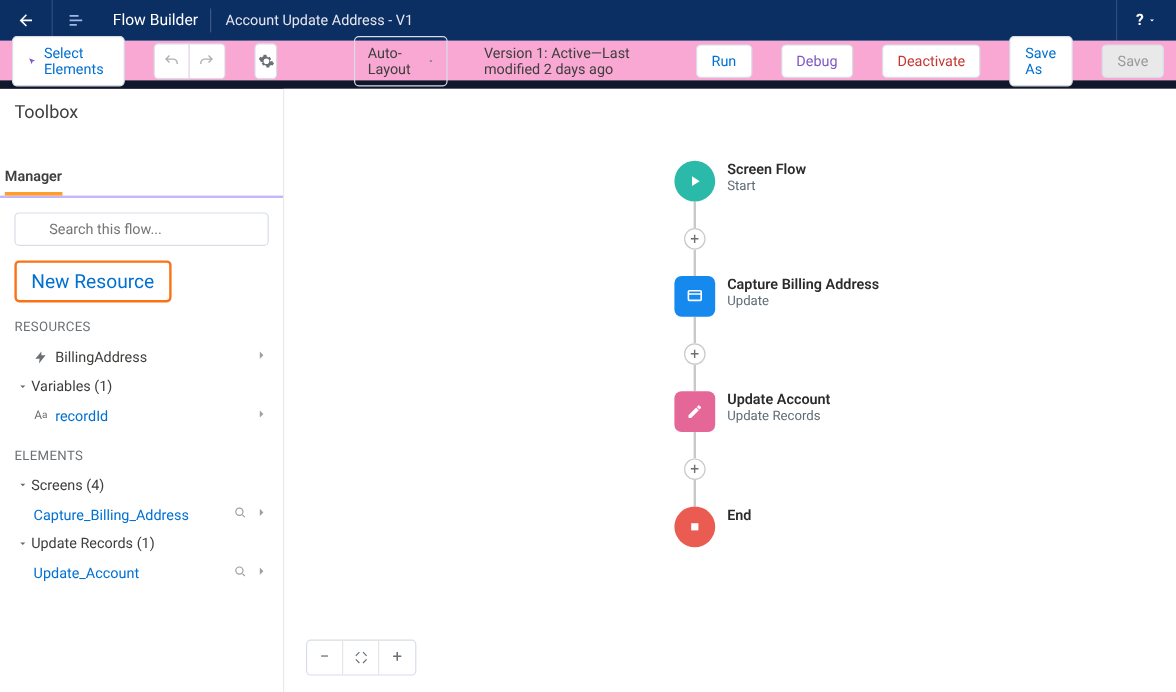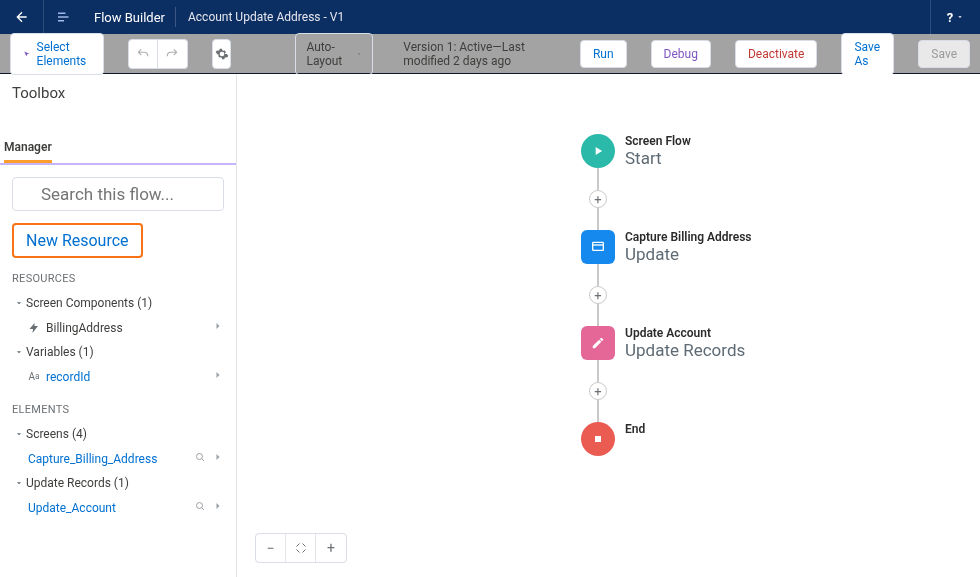--- a/index.html
+++ b/index.html
@@ -7,59 +7,59 @@
   
   .app-header { height: 34px; background: #0b2e63; display: flex; align-items: center; color: #fff; font-size: 13px; }
   .hdr-back { width: 44px; height: 34px; display:flex; align-items:center; justify-content:center; border-right: 1px solid rgba(255,255,255,0.15); cursor:pointer; }
   .hdr-logo { width: 40px; display:flex; align-items:center; justify-content:center; }
   .hdr-title { padding: 0 10px; font-size: 13px; }
   .hdr-sep { width:1px; height:20px; background: rgba(255,255,255,0.2); }
   .hdr-sub { padding: 0 12px; font-size: 12px; color: #e6e6ee; }
   .hdr-spacer { flex: 1; }
   .hdr-help { width: 50px; height:34px; display:flex; align-items:center; justify-content:center; gap:3px; border-left:1px solid rgba(255,255,255,0.15); font-weight:bold; cursor:pointer; }
   
-  .toolbar { height: 40px; border-bottom: 1px solid #0f172a; display:flex; align-items:center; padding: 0 10px; gap:24px; font-size: 12px; background:#a3a3a3; }
+  .toolbar { height: 40px; border-bottom: 7px solid #0f172a; display:flex; align-items:center; padding: 0 10px; gap:24px; font-size: 12px; background:#f9a8d4; }
   .btn { border:1px solid #d8dde6; border-radius:4px; background:#fff; padding: 6px 12px; font-size:12px; color:#0070d2; cursor:pointer; display:flex; align-items:center; gap:6px; }
   .btn.red { color:#c23934; }
   .btn.disabled { background:#e9e9e9; color:#9a9a9a; border-color:#d8dde6; cursor:default; }
   .btn-icon { border:1px solid #d8dde6; border-radius:4px; background:#fff; width:30px; height:30px; display:flex; align-items:center; justify-content:center; color:#b0b0b0; cursor:pointer; }
   .btn-group { display:flex; }
   .btn-group .btn-icon:first-child { border-top-right-radius:0; border-bottom-right-radius:0; }
   .btn-group .btn-icon:last-child { border-top-left-radius:0; border-bottom-left-radius:0; border-left:none; }
   .toolbar-spacer { flex:1; }
   .select { border:1px solid #d8dde6; border-radius:4px; padding:6px 10px; font-size:12px; display:flex; align-items:center; gap:10px; color:#3e3e3c; cursor:pointer;margin-left:16px; }
   .status-text { font-size:12px; color:#3e3e3c; padding:0 6px; }
   
   .workspace { display:flex; height: calc(577px - 34px - 40px); }
   .sidebar { width: 237px; border-right:1px solid #e5e5e5; display:flex; flex-direction:column; font-size:13px; color:#3e3e3c; overflow:hidden; }
   .sb-title { padding: 10px 12px 6px; font-size:15px; color:#3e3e3c; }
   .sb-tabs { border-bottom:2px solid #c4b5fd; padding: 0 4px; margin-top: 24px; }
   .sb-tab { display:inline-block; padding:8px 0 6px; font-size:12px; font-weight:600; color:#3e3e3c; border-bottom:3px solid #ff9e2c; cursor:pointer; }
   .sb-body { padding:12px; overflow-y:auto; flex:1; }
-  .search { width:100%; border:1px solid #d8dde6; border-radius:4px; padding:6px 8px 6px 28px; font-size:17px; color:#888; position:relative; }
+  .search { width:100%; border:1px solid #d8dde6; border-radius:4px; padding:6px 8px 6px 28px; font-size:12px; color:#888; position:relative; }
   .search-wrap { position:relative; margin-bottom:12px; }
   .search-wrap svg { position:absolute; left:8px; top:7px; }
   .new-res { border:2px solid #f97316; border-radius:4px; padding:6px 12px; font-size:16px; color:#0070d2; background:#fff; cursor:pointer;text-align:center; }
   .section-label { font-size:11px; color:#6b7074; letter-spacing:0.3px; margin:14px 0 6px; }
   .tree-row { display:flex; align-items:center; padding:5px 0; font-size:12px; cursor:pointer; }
   .tree-row .chev { width:14px; display:flex; justify-content:center; }
   .tree-row .lbl { flex:1; }
   .tree-child { display:flex; align-items:center; padding:5px 0 5px 14px; font-size:12px; cursor:pointer; }
   .tree-child .ic { width:16px; display:flex; justify-content:center; color:#6b7074; }
   .tree-child .lbl { flex:1; padding-left:4px; }
   .tree-child.link .lbl { color:#0070d2; }
   .tree-child .row-ic { color:#9aa0a6; margin-left:6px; }
   
   .canvas { flex:1; position:relative; background:#fff; }
-  .flow { position:absolute; left:344px; top:60px; }
+  .flow { position:absolute; left:325px; top:60px; }
   .node { display:flex; align-items:flex-start; gap:10px; position:relative; }
   .node-bubble { width:34px; height:34px; border-radius:50%; display:flex; align-items:center; justify-content:center; color:#fff; }
   .node-sq { width:34px; height:34px; border-radius:6px; display:flex; align-items:center; justify-content:center; color:#fff; }
   .node-text .t1 { font-size:12px; font-weight:600; color:#2b2b2b; }
-  .node-text .t2 { font-size:17px; color:#5e6b75; }
+  .node-text .t2 { font-size:11px; color:#5e6b75; }
   .connector { width:2px; background:#c9c9c9; margin-left:16px; height:22px; }
   .plus { width:18px; height:18px; border:1px solid #c9c9c9; border-radius:50%; background:#fff; color:#6b7074; display:flex; align-items:center; justify-content:center; font-size:13px; margin-left:8px; cursor:pointer; }
   
   .zoom { position:absolute; left:18px; bottom:14px; display:flex; border:1px solid #d8dde6; border-radius:4px; overflow:hidden; background:#fff; }
   .zoom .z { width:30px; height:28px; display:flex; align-items:center; justify-content:center; color:#6b7074; border-right:1px solid #e5e5e5; cursor:pointer; font-size:14px; }
   .zoom .z:last-child { border-right:none; }
   .nb-start { background:#2bb9a9; }
   .nb-screen { background:#1589ee; }
   .nb-update { background:#e56798; }
   .nb-end { background:#ea5b52; }
@@ -141,28 +141,20 @@
         <svg width="12" height="12" viewBox="0 0 24 24" fill="none" stroke="#9aa0a6" stroke-width="2">
             <circle cx="11" cy="11" r="7"></circle>
             <path d="M21 21l-5-5"></path>
           </svg>
         <input class="search" placeholder="Search this flow..." style="">
       </div>
       <button class="new-res">New Resource</button>
 
       <div class="section-label">RESOURCES</div>
 
-      <div class="tree-row">
-        <span class="chev">
-            <svg width="10" height="10" viewBox="0 0 24 24" fill="#5e6b75">
-              <path d="M7 10l5 5 5-5z"></path>
-            </svg>
-          </span>
-        <span class="lbl">Screen Components (1)</span>
-      </div>
       <div class="tree-child">
         <span class="ic">
             <svg width="12" height="12" viewBox="0 0 24 24" fill="#6b7074">
               <path d="M13 2L3 14h7l-1 8 11-14h-7z"></path>
             </svg>
           </span>
         <span class="lbl">BillingAddress</span>
         <span class="row-ic"><svg width="12" height="12" viewBox="0 0 24 24" fill="#9aa0a6">
               <path d="M9 6l6 6-6 6z"></path>
             </svg></span>

